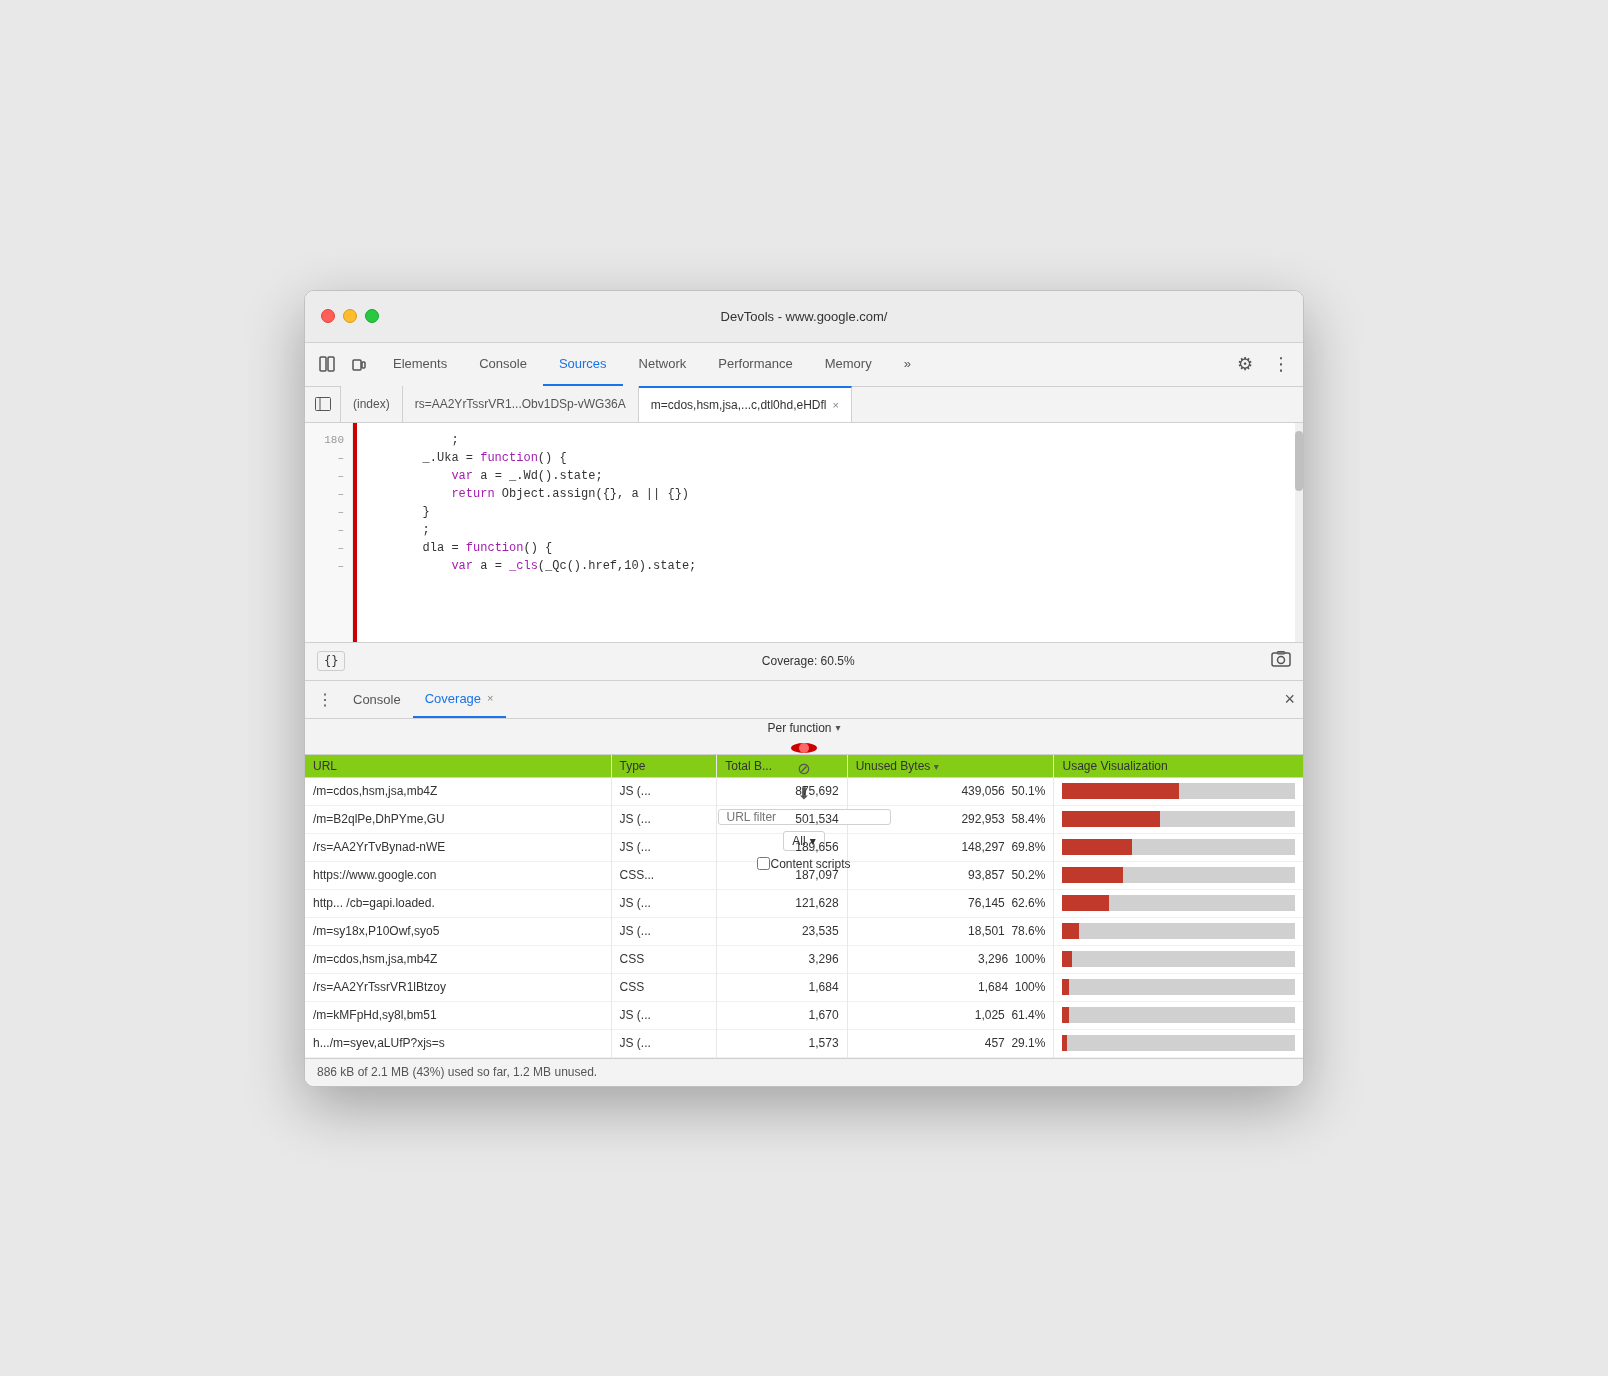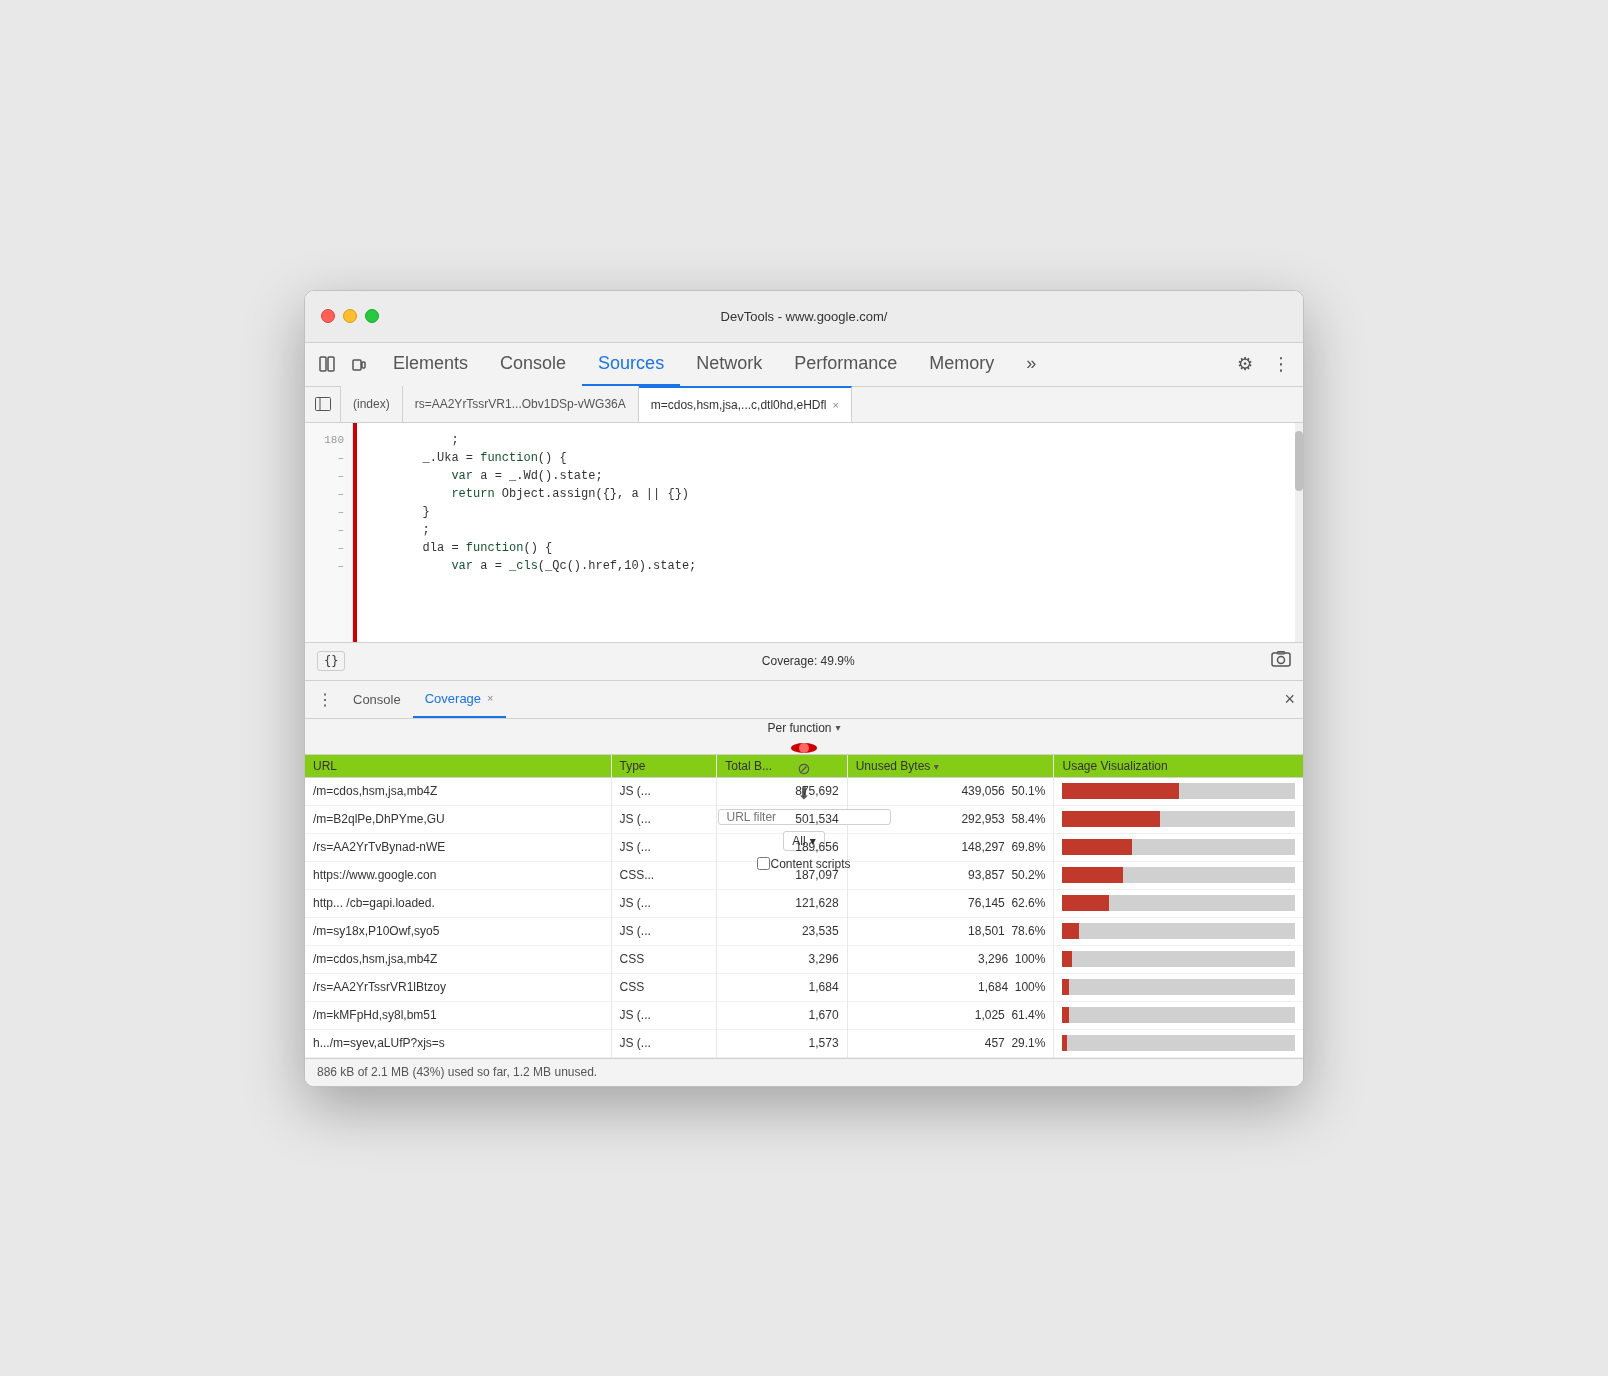--- a/index.html
+++ b/index.html
@@ -71,21 +71,21 @@
       align-items: center;
       justify-content: center;
       margin-right: 4px;
       color: #555;
     }
     .devtools-tab {
       padding: 0 16px;
       height: 44px;
       display: flex;
       align-items: center;
-      font-size: 18px;
+      font-size: 13px;
       color: #555;
       cursor: pointer;
       border-bottom: 2px solid transparent;
       white-space: nowrap;
     }
     .devtools-tab.active {
       color: #1a73e8;
       border-bottom: 2px solid #1a73e8;
     }
     .devtools-tabs-right {
@@ -186,21 +186,21 @@
       flex: 1;
       padding: 8px 0 8px 8px;
       overflow: hidden;
     }
     .code-line {
       height: 18px;
       line-height: 18px;
       white-space: pre;
       color: #333;
     }
-    .kw { color: #14532d; }
+    .kw { color: #a21caf; }
     .scrollbar-right {
       width: 8px;
       background: #f0f0f0;
       position: relative;
     }
     .scrollbar-thumb {
       position: absolute;
       top: 8px;
       width: 8px;
       height: 60px;
@@ -558,21 +558,21 @@
       <div class="code-line">        dla = <span class="kw">function</span>() {</div>
       <div class="code-line">            <span class="kw">var</span> a = <span class="kw">_cls</span>(_Qc().href,10).state;</div>
     </div>
     <div class="scrollbar-right">
       <div class="scrollbar-thumb"></div>
     </div>
   </div>
 
   <div class="bottom-toolbar">
     <button class="format-btn">{}</button>
-    <span class="coverage-info">Coverage: 49.9%</span>
+    <span class="coverage-info">Coverage: 60.5%</span>
     <button class="screenshot-btn">
       <svg width="20" height="16" viewBox="0 0 20 16" fill="none">
         <rect x="1" y="2" width="18" height="13" rx="2" stroke="#555" stroke-width="1.5"></rect>
         <circle cx="10" cy="9" r="3.5" stroke="#555" stroke-width="1.5"></circle>
         <rect x="6" y="0.5" width="8" height="2.5" rx="1" stroke="#555" stroke-width="1"></rect>
       </svg>
     </button>
   </div>
 
   <div class="panel-tab-bar">

